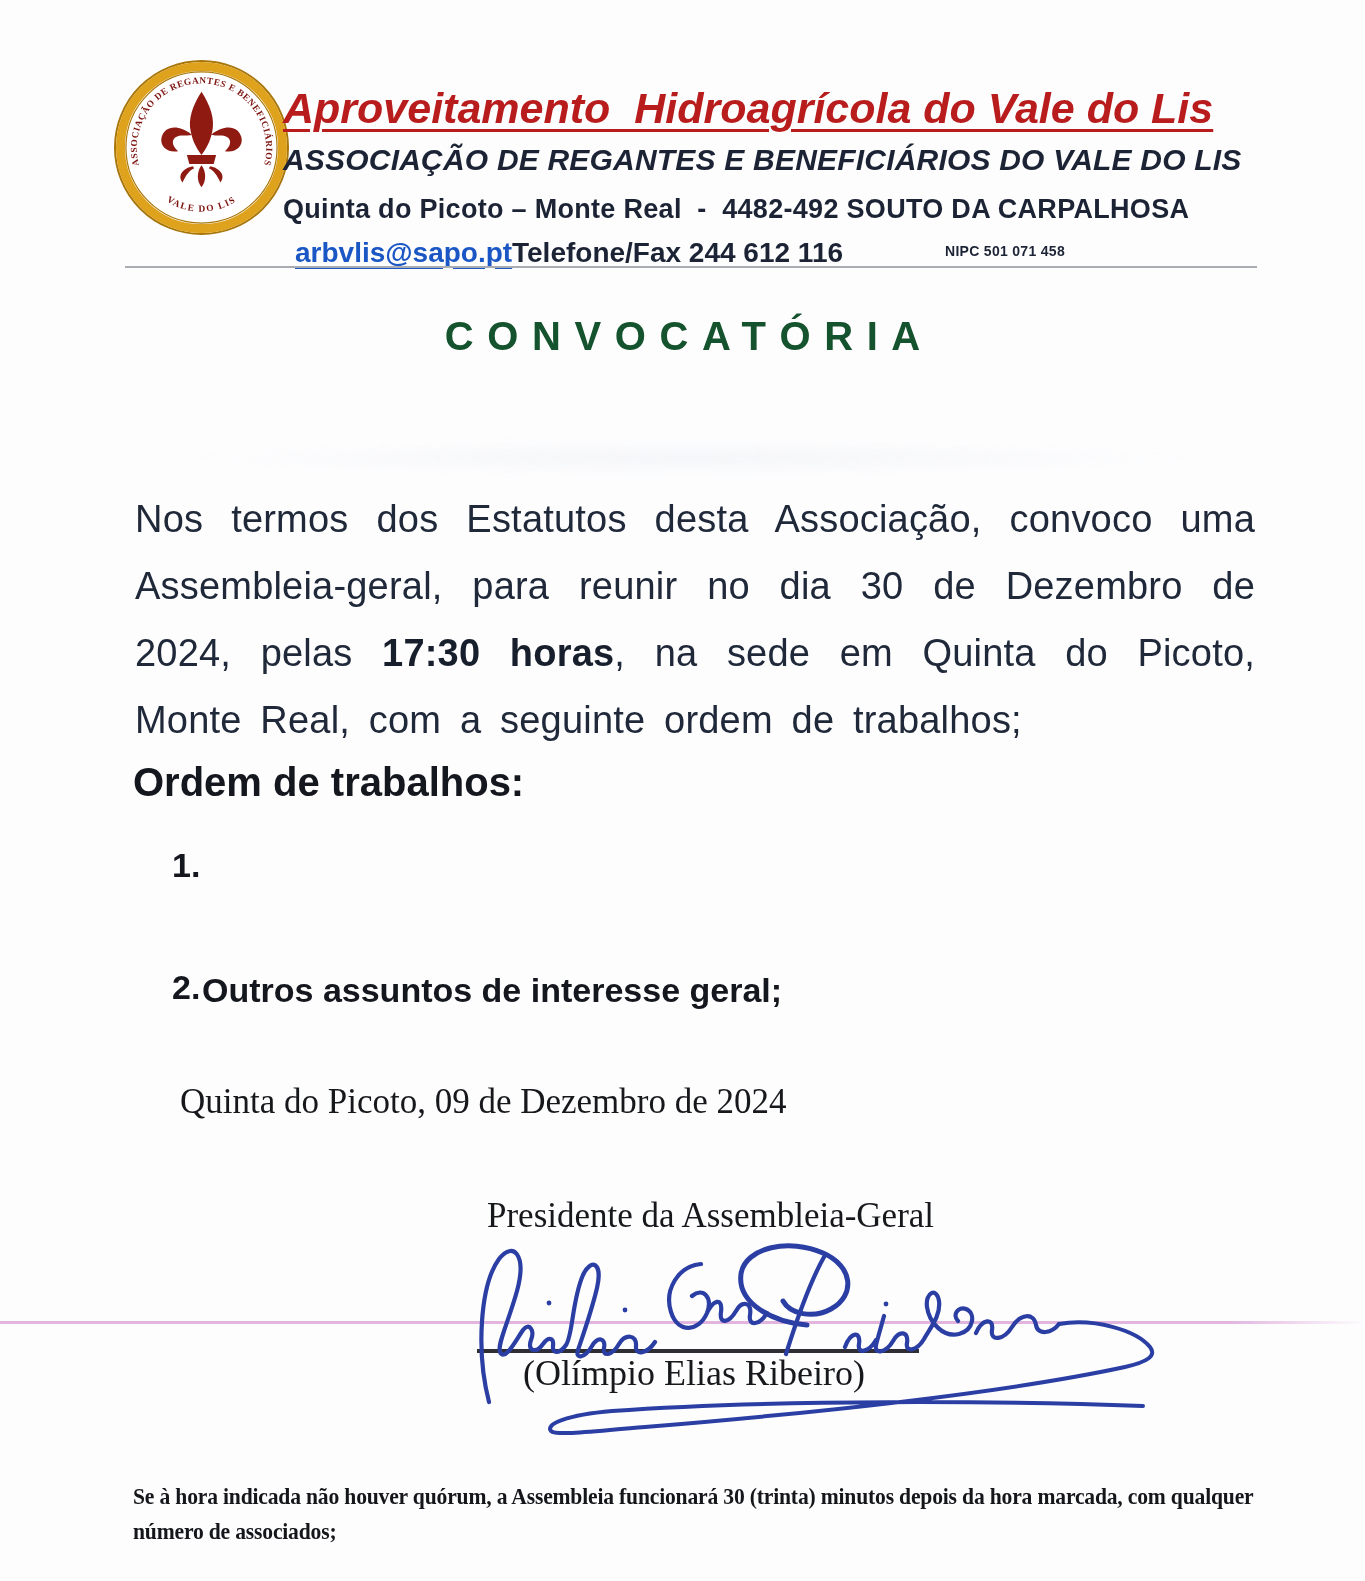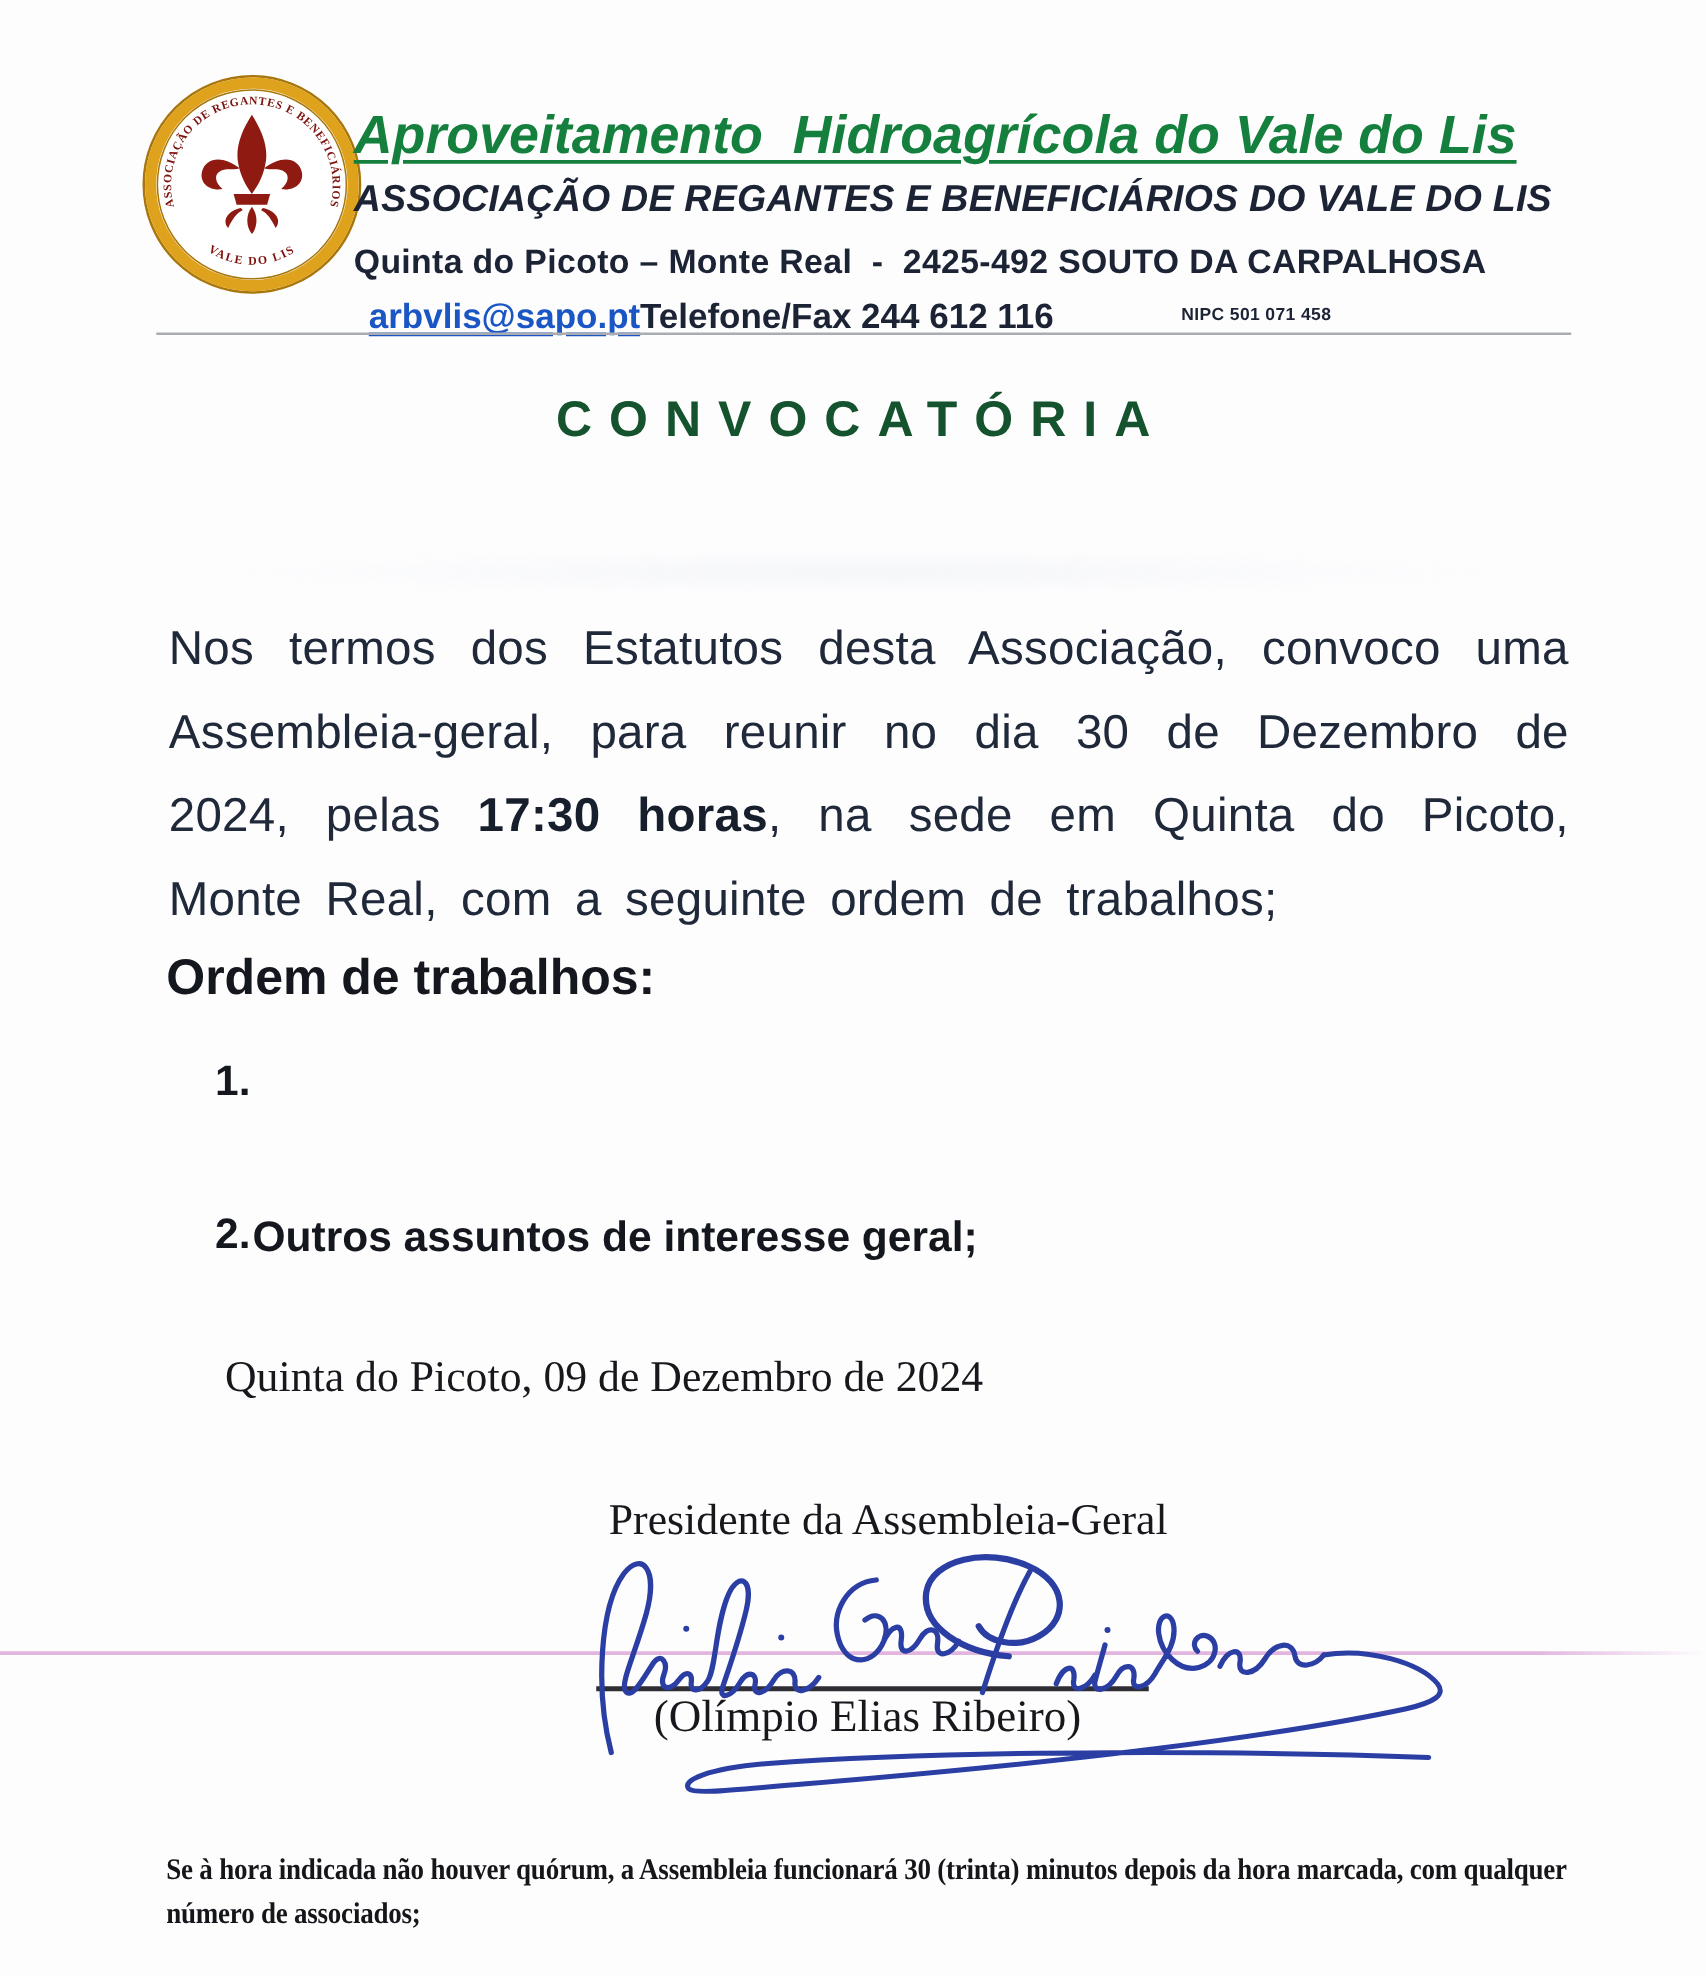--- a/index.html
+++ b/index.html
@@ -6,21 +6,21 @@
   .page{
     position:relative; width:1365px; height:1581px; overflow:hidden;
     background:#fdfdfe;
     font-family:"Liberation Sans", sans-serif;
     color:#1f2633;
   }
   
   .logo{position:absolute; left:113px; top:59px; width:177px; height:177px;}
   .org-title{
     position:absolute; left:283px; top:84px; white-space:pre;
-    font-size:43px; font-weight:bold; font-style:italic; color:#15803d;
+    font-size:43px; font-weight:bold; font-style:italic; color:#b91c1c;
     text-decoration:underline; text-decoration-thickness:3px; text-underline-offset:6px;
   }
   .org-subtitle{
     position:absolute; left:283px; top:143px; white-space:pre;
     font-size:30px; font-weight:bold; font-style:italic; color:#1b2335; letter-spacing:.2px;
   }
   .org-address{
     position:absolute; left:283px; top:194px; white-space:pre;
     font-size:27px; font-weight:bold; color:#1b2335; letter-spacing:.3px;
   }
@@ -126,21 +126,21 @@
       <path d="M -10 -4 C -24 -15 -38 -13 -41 -1 C -43 8 -35 15 -24 13 C -30 8 -31 2 -27 -1 C -22 -5 -15 -2 -10 -4 Z"></path>
       <path d="M -15 17 L 15 17 L 12.5 26 L -12.5 26 Z"></path>
       <path d="M 0 27.5 C 5 34 5 44 0 50 C -5 44 -5 34 0 27.5 Z"></path>
       <path d="M 9 28.5 C 19 30.5 25 38 19.5 45 C 16 38 13 33 7.5 30.5 Z"></path>
       <path d="M -9 28.5 C -19 30.5 -25 38 -19.5 45 C -16 38 -13 33 -7.5 30.5 Z"></path>
     </g>
   </svg>
 
   <div class="org-title">Aproveitamento  Hidroagrícola do Vale do Lis</div>
   <div class="org-subtitle">ASSOCIAÇÃO DE REGANTES E BENEFICIÁRIOS DO VALE DO LIS</div>
-  <div class="org-address">Quinta do Picoto – Monte Real  -  2425-492 SOUTO DA CARPALHOSA</div>
+  <div class="org-address">Quinta do Picoto – Monte Real  -  4482-492 SOUTO DA CARPALHOSA</div>
   <div class="org-email">arbvlis@sapo.pt</div>
   <div class="org-phone">Telefone/Fax 244 612 116</div>
   <div class="org-nipc">NIPC 501 071 458</div>
   <div class="header-rule"></div>
 
   <div class="doc-title">CONVOCATÓRIA</div>
   <div class="scan-smudge"></div>
 
   <div class="body-par"><span>Nos termos dos Estatutos desta Associação, convoco uma Assembleia-geral, para reunir no dia 30 de Dezembro de 2024, pelas </span><b>17:30 horas</b><span>, na sede em Quinta do Picoto, Monte Real, com a seguinte ordem de trabalhos;</span></div>
 

